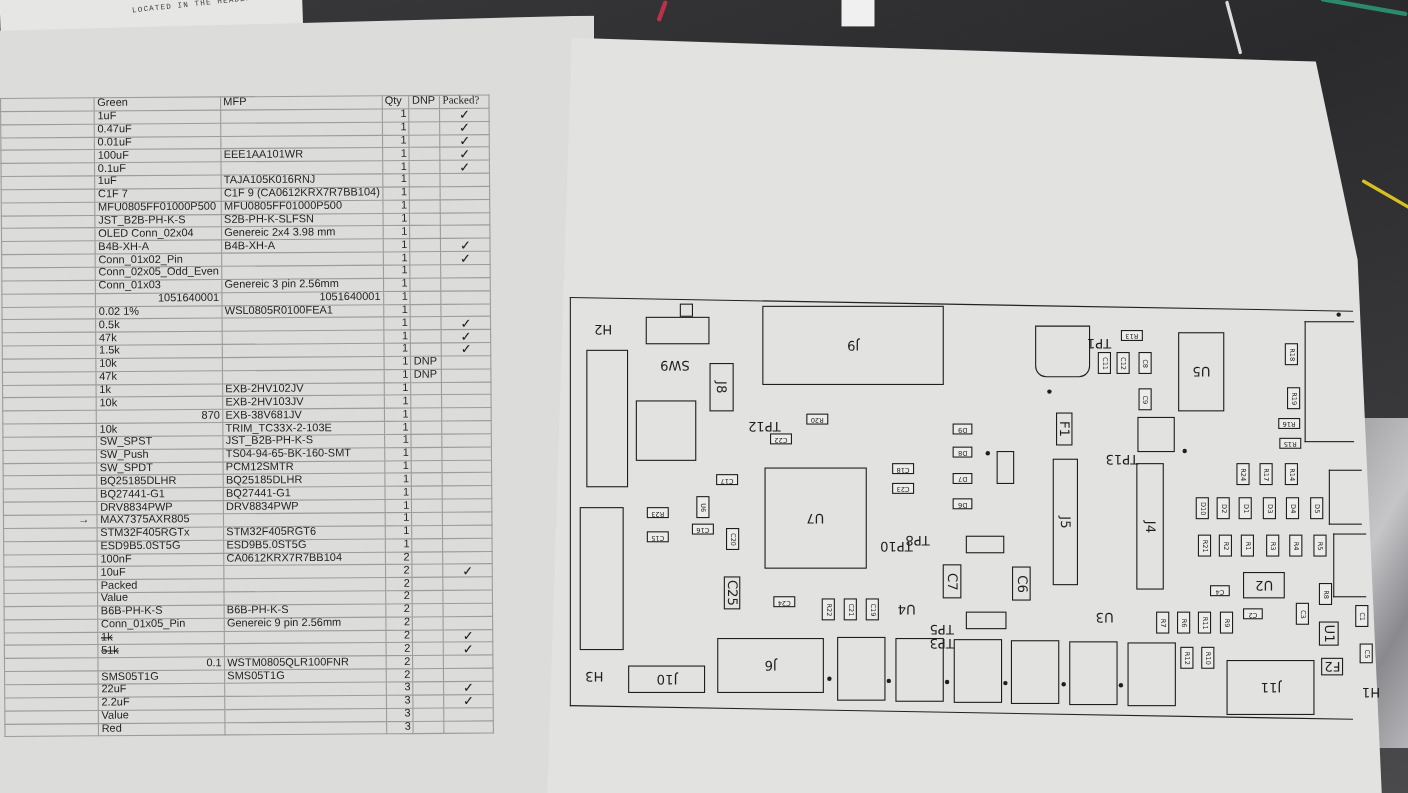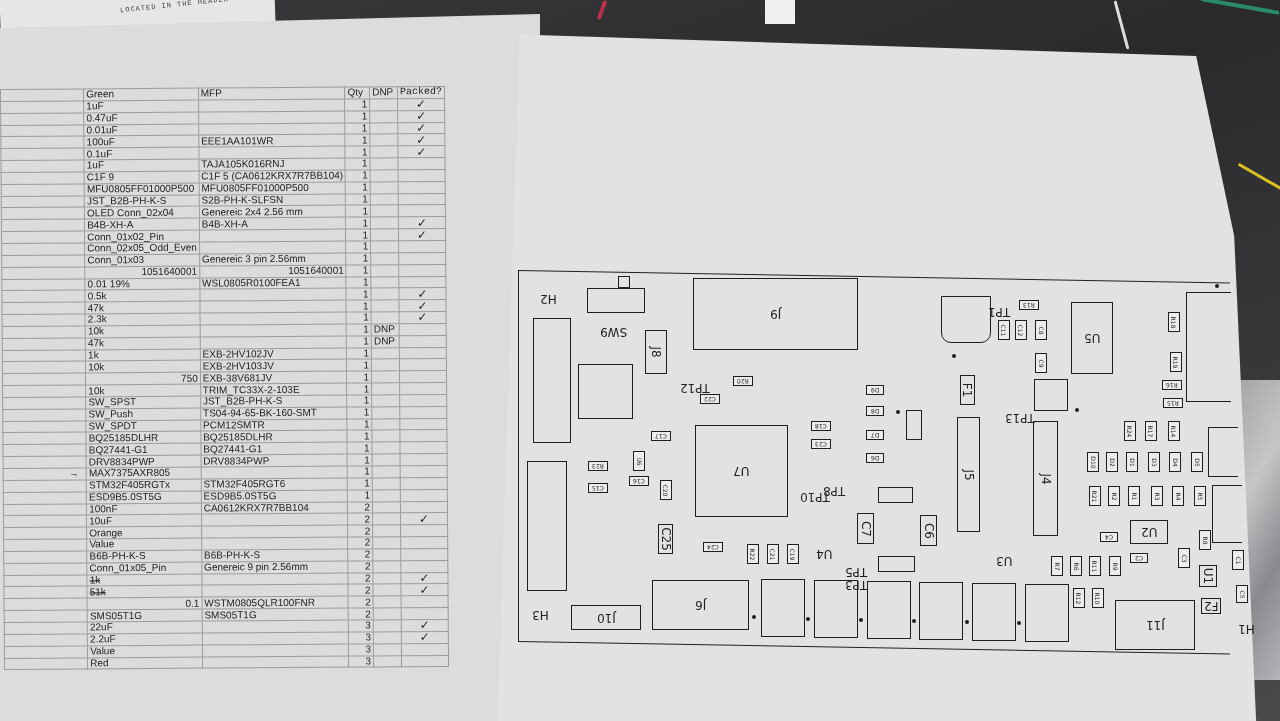--- a/index.html
+++ b/index.html
@@ -92,21 +92,21 @@
 <div class="bom-sheet"></div>
 
 <table class="bom-table">
   <thead>
     <tr>
       <th class="c-spacer"></th>
       <th class="c-value">Green</th>
       <th class="c-mfp">MFP</th>
       <th class="c-qty">Qty</th>
       <th class="c-dnp">DNP</th>
-      <th class="c-packed" style="font-family:Liberation Mono, monospace;font-size:10px">Packed?</th>
+      <th class="c-packed" style="font-family:Liberation Serif, serif;font-size:10px">Packed?</th>
     </tr>
   </thead>
   <tbody id="bom-body">
       <tr>
         <td class="c-spacer"></td>
         <td class="c-value value-cell"><span>1uF</span></td>
         <td class="c-mfp"><span></span></td>
         <td class="c-qty"><span>1</span></td>
         <td class="c-dnp"><span></span></td>
         <td class="c-packed"><span>✓</span></td>
@@ -146,22 +146,22 @@
       <tr>
         <td class="c-spacer"></td>
         <td class="c-value value-cell"><span>1uF</span></td>
         <td class="c-mfp"><span>TAJA105K016RNJ</span></td>
         <td class="c-qty"><span>1</span></td>
         <td class="c-dnp"><span></span></td>
         <td class="c-packed"><span></span></td>
       </tr>
       <tr>
         <td class="c-spacer"></td>
-        <td class="c-value value-cell"><span>C1F 9</span></td>
-        <td class="c-mfp"><span>C1F 5 (CA0612KRX7R7BB104)</span></td>
+        <td class="c-value value-cell"><span>C1F 7</span></td>
+        <td class="c-mfp"><span>C1F 9 (CA0612KRX7R7BB104)</span></td>
         <td class="c-qty"><span>1</span></td>
         <td class="c-dnp"><span></span></td>
         <td class="c-packed"><span></span></td>
       </tr>
       <tr>
         <td class="c-spacer"></td>
         <td class="c-value value-cell"><span>MFU0805FF01000P500</span></td>
         <td class="c-mfp"><span>MFU0805FF01000P500</span></td>
         <td class="c-qty"><span>1</span></td>
         <td class="c-dnp"><span></span></td>
@@ -171,21 +171,21 @@
         <td class="c-spacer"></td>
         <td class="c-value value-cell"><span>JST_B2B-PH-K-S</span></td>
         <td class="c-mfp"><span>S2B-PH-K-SLFSN</span></td>
         <td class="c-qty"><span>1</span></td>
         <td class="c-dnp"><span></span></td>
         <td class="c-packed"><span></span></td>
       </tr>
       <tr>
         <td class="c-spacer"></td>
         <td class="c-value value-cell"><span>OLED Conn_02x04</span></td>
-        <td class="c-mfp"><span>Genereic 2x4 2.56 mm</span></td>
+        <td class="c-mfp"><span>Genereic 2x4 3.98 mm</span></td>
         <td class="c-qty"><span>1</span></td>
         <td class="c-dnp"><span></span></td>
         <td class="c-packed"><span></span></td>
       </tr>
       <tr>
         <td class="c-spacer"></td>
         <td class="c-value value-cell"><span>B4B-XH-A</span></td>
         <td class="c-mfp"><span>B4B-XH-A</span></td>
         <td class="c-qty"><span>1</span></td>
         <td class="c-dnp"><span></span></td>
@@ -218,21 +218,21 @@
       <tr>
         <td class="c-spacer"></td>
         <td class="c-value value-cell r-right"><span>1051640001</span></td>
         <td class="c-mfp r-right"><span>1051640001</span></td>
         <td class="c-qty"><span>1</span></td>
         <td class="c-dnp"><span></span></td>
         <td class="c-packed"><span></span></td>
       </tr>
       <tr>
         <td class="c-spacer"></td>
-        <td class="c-value value-cell"><span>0.01 19%</span></td>
+        <td class="c-value value-cell"><span>0.02 1%</span></td>
         <td class="c-mfp"><span>WSL0805R0100FEA1</span></td>
         <td class="c-qty"><span>1</span></td>
         <td class="c-dnp"><span></span></td>
         <td class="c-packed"><span></span></td>
       </tr>
       <tr>
         <td class="c-spacer"></td>
         <td class="c-value value-cell"><span>0.5k</span></td>
         <td class="c-mfp"><span></span></td>
         <td class="c-qty"><span>1</span></td>
@@ -242,21 +242,21 @@
       <tr>
         <td class="c-spacer"></td>
         <td class="c-value value-cell"><span>47k</span></td>
         <td class="c-mfp"><span></span></td>
         <td class="c-qty"><span>1</span></td>
         <td class="c-dnp"><span></span></td>
         <td class="c-packed"><span>✓</span></td>
       </tr>
       <tr>
         <td class="c-spacer"></td>
-        <td class="c-value value-cell"><span>2.3k</span></td>
+        <td class="c-value value-cell"><span>1.5k</span></td>
         <td class="c-mfp"><span></span></td>
         <td class="c-qty"><span>1</span></td>
         <td class="c-dnp"><span></span></td>
         <td class="c-packed"><span>✓</span></td>
       </tr>
       <tr>
         <td class="c-spacer"></td>
         <td class="c-value value-cell"><span>10k</span></td>
         <td class="c-mfp"><span></span></td>
         <td class="c-qty"><span>1</span></td>
@@ -282,21 +282,21 @@
       <tr>
         <td class="c-spacer"></td>
         <td class="c-value value-cell"><span>10k</span></td>
         <td class="c-mfp"><span>EXB-2HV103JV</span></td>
         <td class="c-qty"><span>1</span></td>
         <td class="c-dnp"><span></span></td>
         <td class="c-packed"><span></span></td>
       </tr>
       <tr>
         <td class="c-spacer"></td>
-        <td class="c-value value-cell r-right"><span>750</span></td>
+        <td class="c-value value-cell r-right"><span>870</span></td>
         <td class="c-mfp"><span>EXB-38V681JV</span></td>
         <td class="c-qty"><span>1</span></td>
         <td class="c-dnp"><span></span></td>
         <td class="c-packed"><span></span></td>
       </tr>
       <tr>
         <td class="c-spacer"></td>
         <td class="c-value value-cell"><span>10k</span></td>
         <td class="c-mfp"><span>TRIM_TC33X-2-103E</span></td>
         <td class="c-qty"><span>1</span></td>
@@ -386,21 +386,21 @@
       <tr>
         <td class="c-spacer"></td>
         <td class="c-value value-cell"><span>10uF</span></td>
         <td class="c-mfp"><span></span></td>
         <td class="c-qty"><span>2</span></td>
         <td class="c-dnp"><span></span></td>
         <td class="c-packed"><span>✓</span></td>
       </tr>
       <tr>
         <td class="c-spacer"></td>
-        <td class="c-value value-cell"><span>Orange</span></td>
+        <td class="c-value value-cell"><span>Packed</span></td>
         <td class="c-mfp"><span></span></td>
         <td class="c-qty"><span>2</span></td>
         <td class="c-dnp"><span></span></td>
         <td class="c-packed"><span></span></td>
       </tr>
       <tr>
         <td class="c-spacer"></td>
         <td class="c-value value-cell"><span>Value</span></td>
         <td class="c-mfp"><span></span></td>
         <td class="c-qty"><span>2</span></td>

